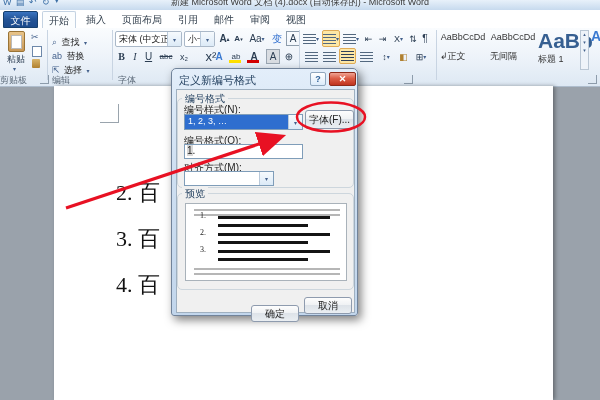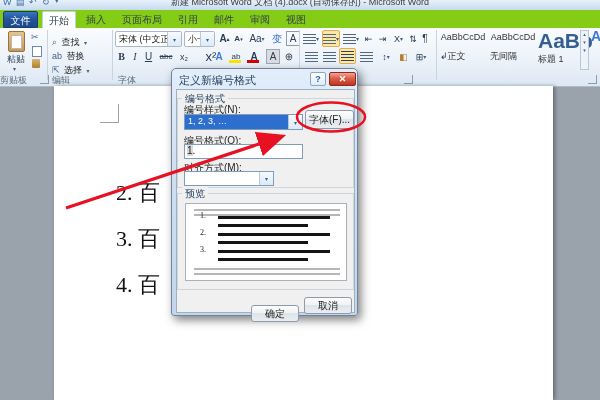--- a/index.html
+++ b/index.html
@@ -6,21 +6,21 @@
   #stage{position:relative;width:600px;height:400px;overflow:hidden;
          font-family:"Liberation Sans",sans-serif;background:#9aa2ab;
          -webkit-font-smoothing:antialiased;}
   .abs{position:absolute;}
   
   #titlebar{left:0;top:0;width:600px;height:10px;
     background:linear-gradient(#e8f1fa,#c7daee);border-bottom:1px solid #b5c8dd;overflow:hidden;}
   #title-text{left:0;top:-4px;width:600px;text-align:center;font-size:9px;color:#3a3a3a;}
   .qat-ico{top:-3px;font-size:9px;color:#3a6ea5;}
   
-  #tabrow{left:0;top:10px;width:600px;height:18px;background:#84cc16;}
+  #tabrow{left:0;top:10px;width:600px;height:18px;background:#ffffff;}
   .tab{top:1px;height:17px;line-height:17px;text-align:center;font-size:10px;color:#33404e;}
   #tab-file{left:3px;width:35px;background:linear-gradient(#3a74c0,#235396 50%,#1c4a8c);
     color:#fff;border-radius:2px 2px 0 0;border:1px solid #16406f;box-sizing:border-box;}
   #tab-home{background:#fbfdfe;border:1px solid #c3d2e2;border-bottom:none;border-radius:2px 2px 0 0;box-sizing:border-box;}
   
   #ribbon{left:0;top:28px;width:600px;height:58px;
     background:linear-gradient(#fafcfe,#ecf2f9 55%,#dde8f3);border-bottom:1px solid #aebdcd;}
   .grp-divider{top:2px;width:1px;height:50px;background:#c8d4e2;}
   .grp-label{top:46px;font-size:9px;color:#5d6b7a;}
   .launcher{top:47px;width:8px;height:8px;border-left:1px solid #8d9cab;border-top:1px solid #8d9cab;transform:rotate(180deg);}
@@ -38,21 +38,21 @@
   .doc-item{left:116px;font-size:22px;font-family:"Liberation Serif",serif;color:#111;}
   
   #dialog{left:171px;top:68px;width:187px;height:248px;border-radius:5px 5px 3px 3px;
     background:linear-gradient(#e3eefa,#cfe0f2 40%,#c2d6ec);border:1px solid #71839a;
     box-shadow:3px 4px 10px rgba(0,0,0,.5);box-sizing:border-box;z-index:5;}
   #dlg-title{left:7px;top:4px;font-size:11px;color:#1c3a5a;}
   .dlg-btn{top:3px;height:14px;border-radius:2px;box-sizing:border-box;display:flex;align-items:center;justify-content:center;}
   #dlg-help{left:138px;width:16px;background:linear-gradient(#fff,#dcebfa);border:1px solid #8fa6bd;color:#2b5e96;font-size:9px;font-weight:bold;}
   #dlg-close{left:157px;width:27px;background:linear-gradient(#f0a494,#dc5e47 45%,#c0331f);border:1px solid #8e2a1a;color:#fff;font-size:9px;font-weight:bold;}
   #dlg-content{left:4px;top:20px;width:179px;height:224px;background:#f0f0f0;border:1px solid #9fb0c0;box-sizing:border-box;}
-  .grpbox{border:1px solid #cdd6dd;border-radius:0;box-sizing:border-box;}
+  .grpbox{border:1px solid #cdd6dd;border-radius:5px;box-sizing:border-box;}
   .legend{font-size:10px;color:#1e3c5c;background:#f0f0f0;padding:0 3px;top:-7px;}
   .dlbl{font-size:10px;color:#222;}
   .dcombo{background:#fff;border:1px solid #7f9db9;display:flex;box-sizing:border-box;}
   .dcombo .sel{flex:1;background:#2e6ecf;color:#fff;font-size:9px;padding:1px 0 0 3px;white-space:nowrap;overflow:hidden;}
   .dcombo .plain{flex:1;color:#222;font-size:10px;padding:1px 0 0 3px;white-space:nowrap;margin-top:48px;}
   .aerobtn{background:linear-gradient(#fdfdfd,#f0f2f4 45%,#dde2e8 46%,#eaeef2);
     border:1px solid #8e9bae;border-radius:3px;box-sizing:border-box;
     display:flex;align-items:center;justify-content:center;font-size:10px;color:#222;}
   .dinput{background:#fff;border:1px solid #7f9db9;box-sizing:border-box;font-size:10px;color:#222;padding-left:2px;}
   .numshade{background:#d8d8d8;}

